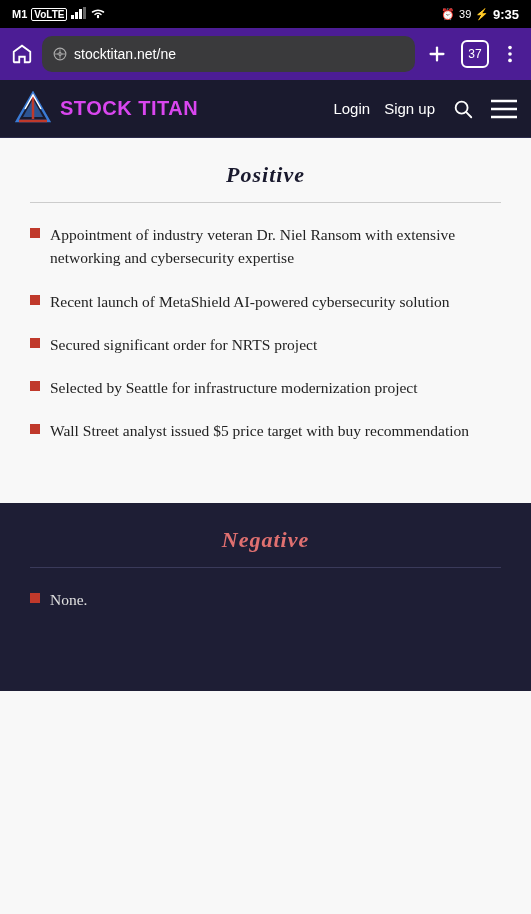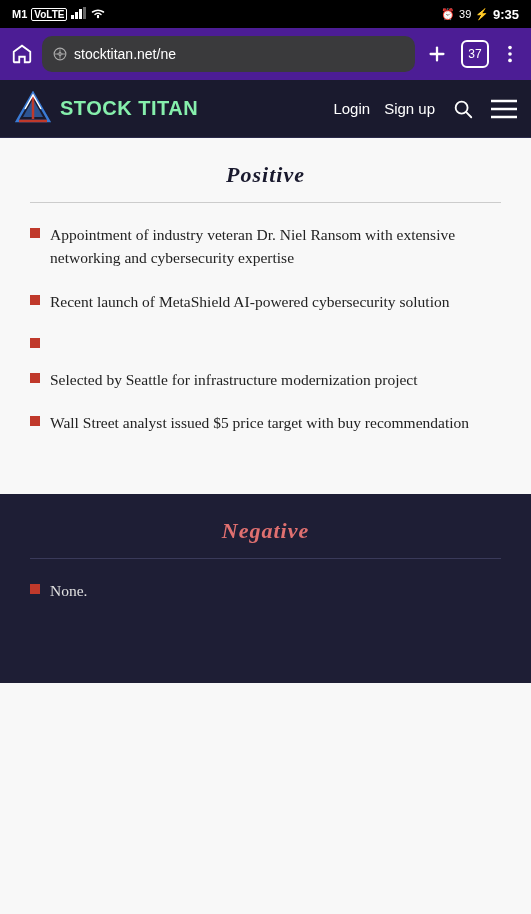--- a/index.html
+++ b/index.html
@@ -118,21 +118,21 @@
       flex: 1;
     }
     .logo-icon {
       width: 38px;
       height: 38px;
       display: flex;
       align-items: center;
       justify-content: center;
     }
     .logo-text {
-      color: #86efac;
+      color: #d946ef;
       font-size: 20px;
       font-weight: 800;
       letter-spacing: 0.5px;
       text-transform: uppercase;
     }
     .nav-links {
       display: flex;
       align-items: center;
       gap: 14px;
     }
@@ -352,20 +352,21 @@
       <li>
         <span class="bullet-square"></span>
         <span>Appointment of industry veteran Dr. Niel Ransom with extensive networking and cybersecurity expertise</span>
       </li>
       <li>
         <span class="bullet-square"></span>
         <span>Recent launch of MetaShield AI-powered cybersecurity solution</span>
       </li>
       <li>
         <span class="bullet-square"></span>
+        <span>Secured significant order for NRTS project</span>
       </li>
       <li>
         <span class="bullet-square"></span>
         <span>Selected by Seattle for infrastructure modernization project</span>
       </li>
       <li>
         <span class="bullet-square"></span>
         <span>Wall Street analyst issued $5 price target with buy recommendation</span>
       </li>
     </ul>

